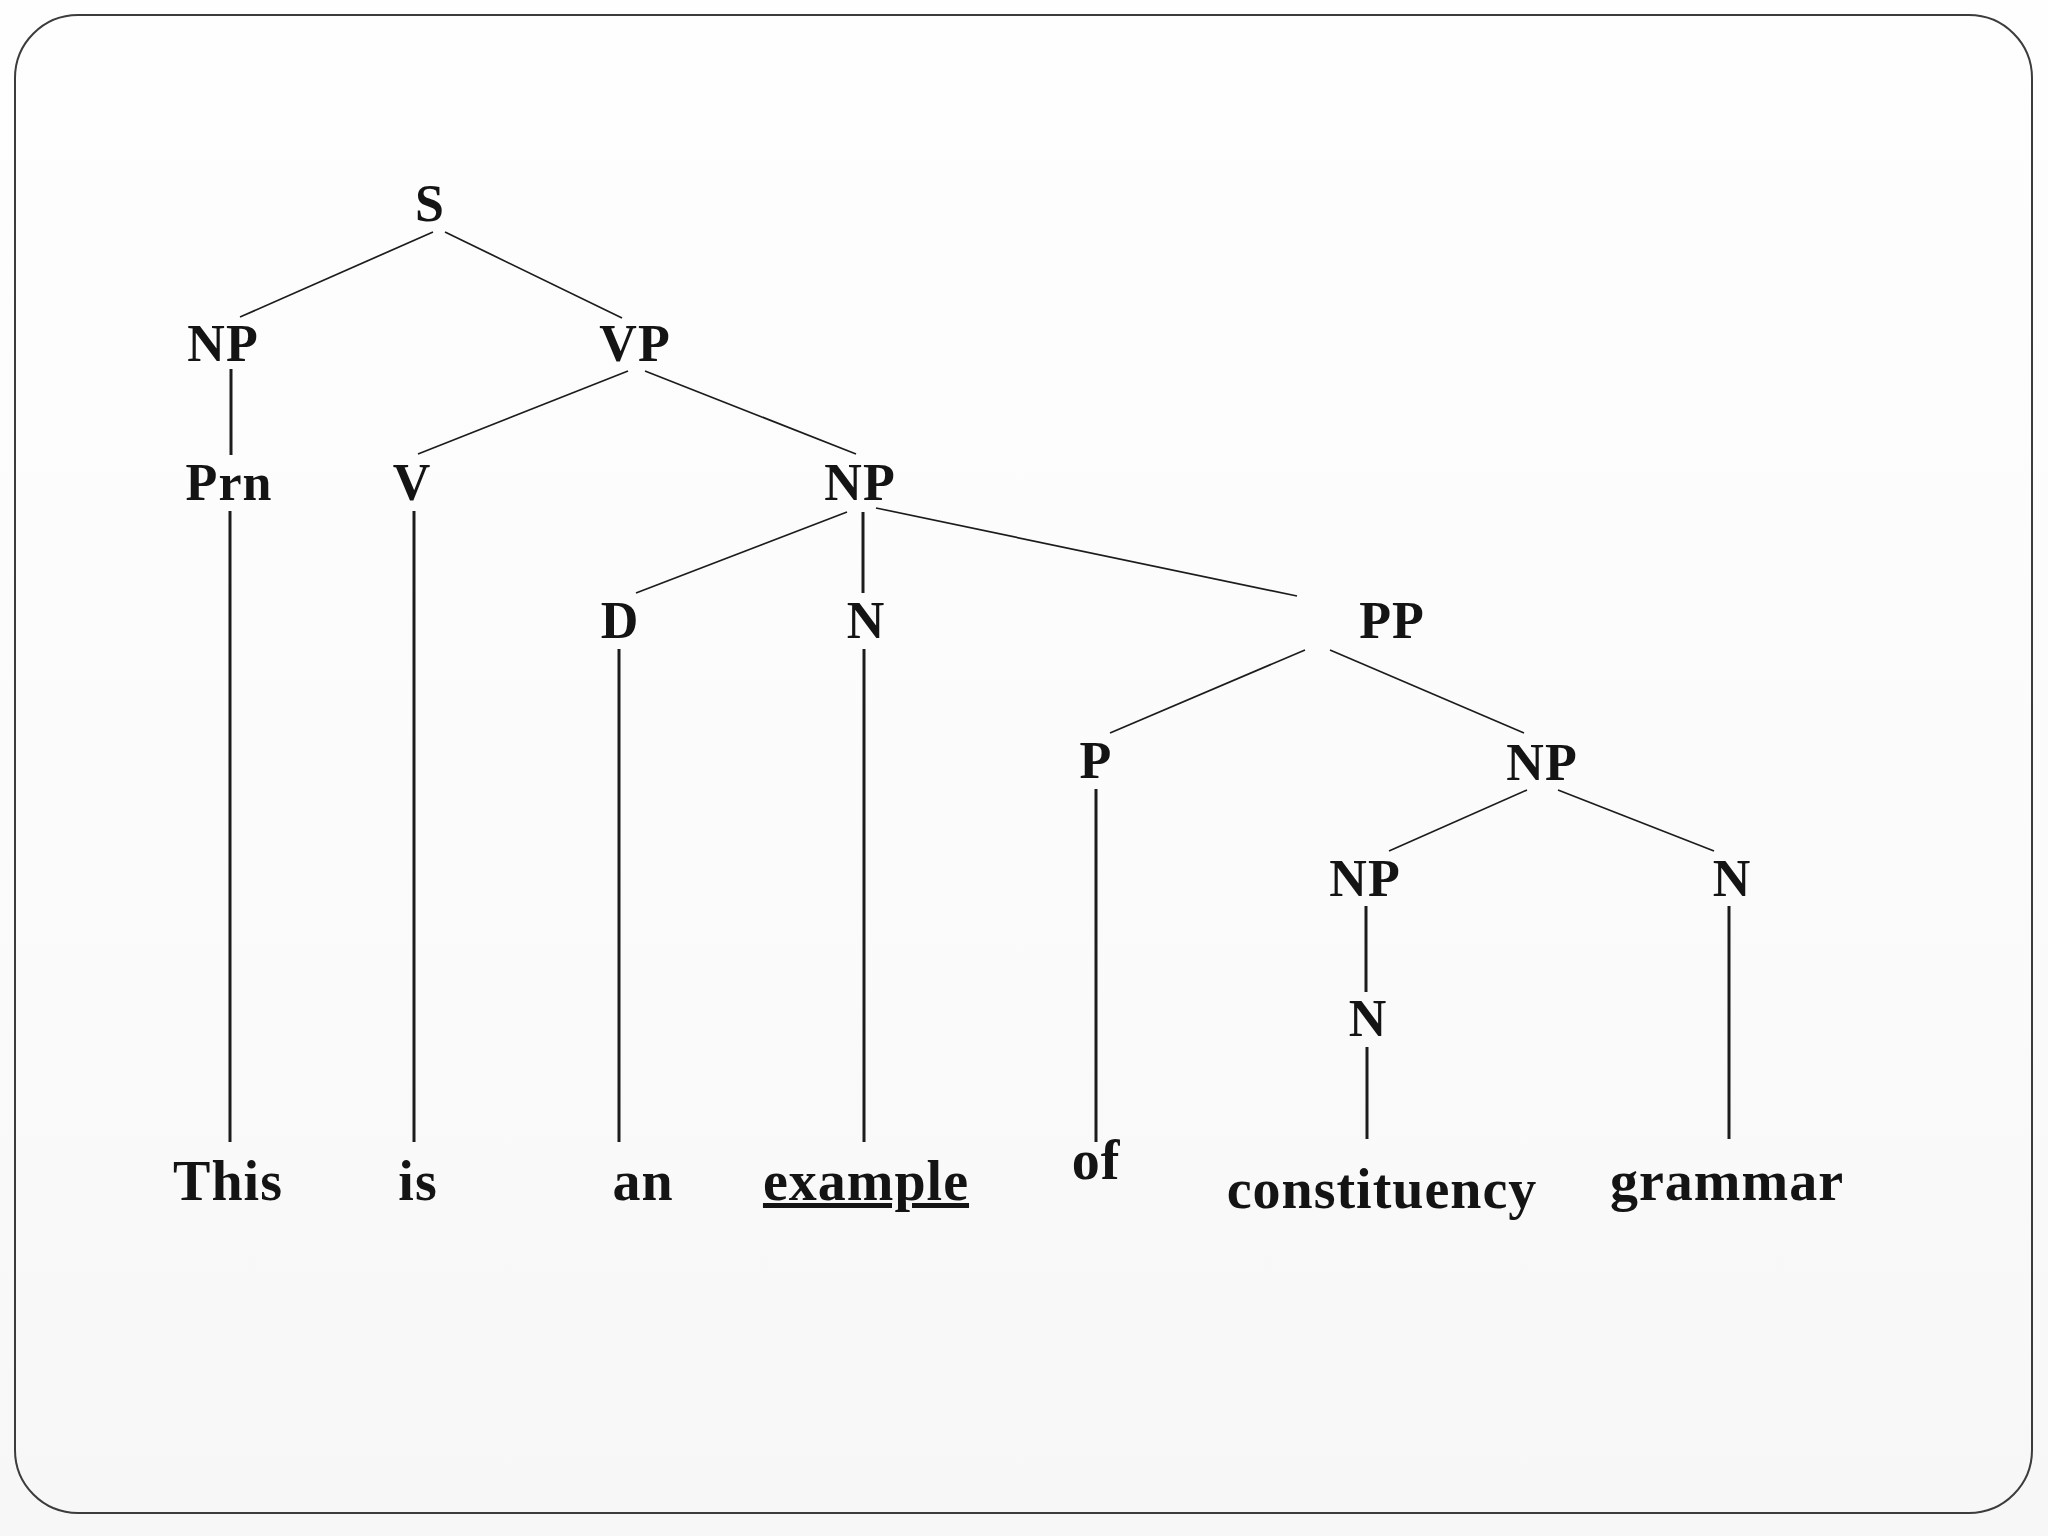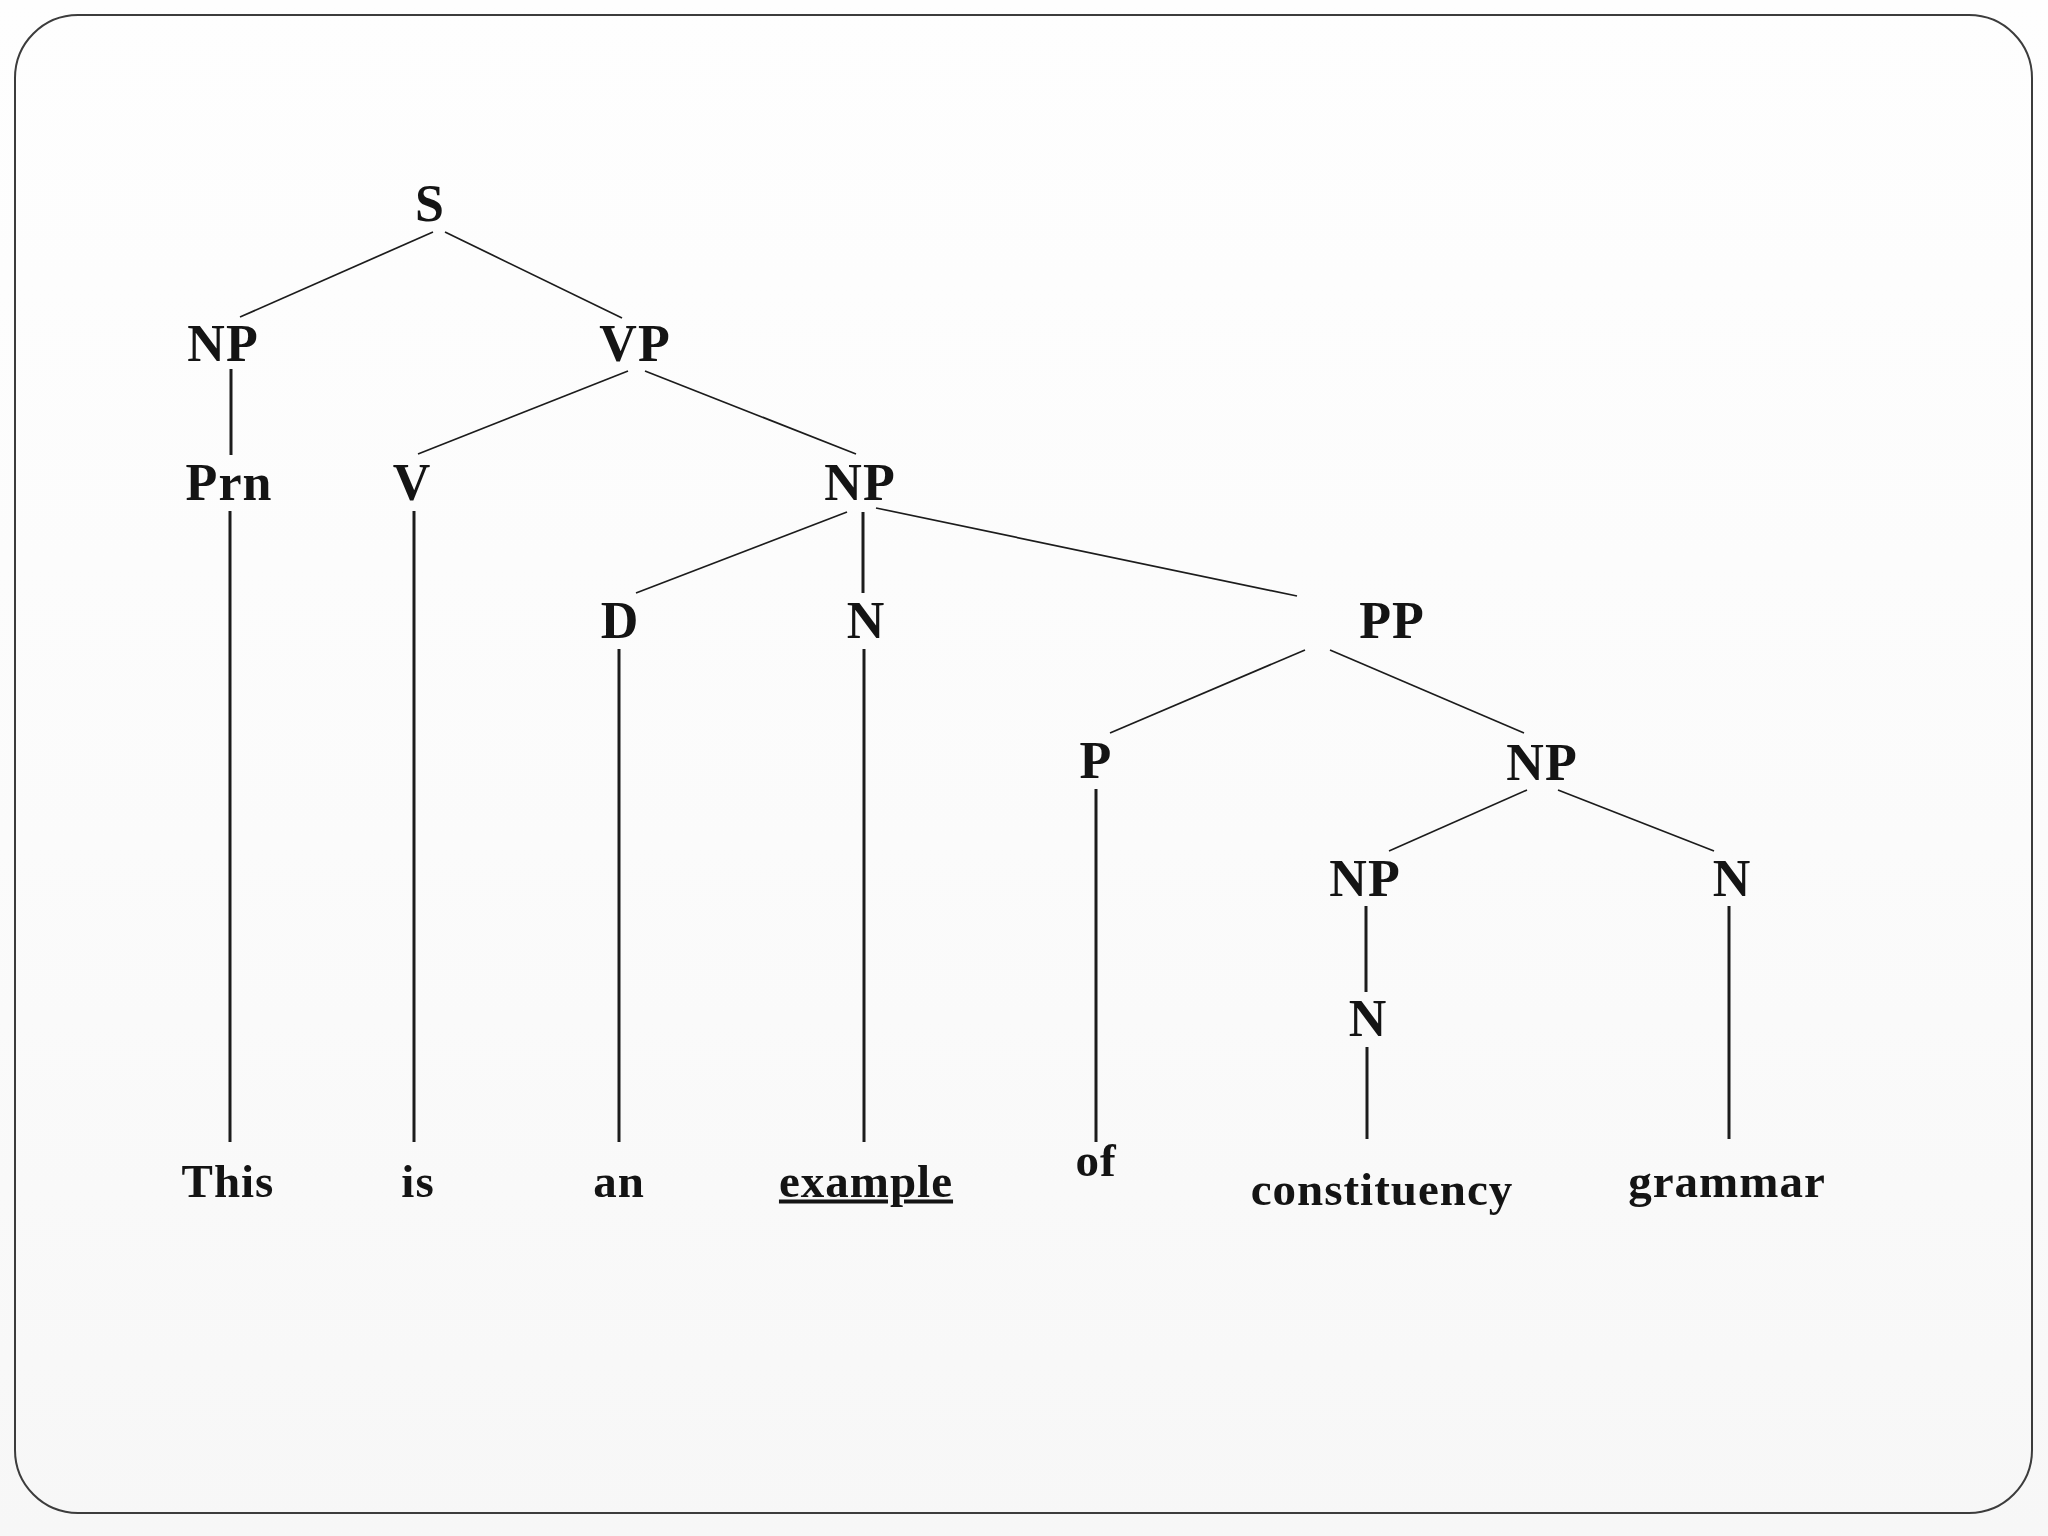--- a/index.html
+++ b/index.html
@@ -42,21 +42,21 @@
   .node, .word {
     position: absolute;
     transform: translate(-50%, -50%);
     color: #141414;
     font-weight: bold;
     white-space: nowrap;
     line-height: 1;
     letter-spacing: 1px;
   }
   .node { font-size: 52px; }
-  .word { font-size: 47px; }
+  .word { font-size: 56px; }
 </style>
 </head>
 <body>
 
 <div class="canvas">
 
   <div class="slide-border"></div>
 
   <svg class="edges" viewBox="0 0 2048 1536" aria-hidden="true">
 
@@ -101,19 +101,19 @@
   <div class="node" style="left:866px;  top:621px;">N</div>
   <div class="node" style="left:1392px; top:621px;">PP</div>
   <div class="node" style="left:1096px; top:761px;">P</div>
   <div class="node" style="left:1542px; top:763px;">NP</div>
   <div class="node" style="left:1365px; top:879px;">NP</div>
   <div class="node" style="left:1732px; top:879px;">N</div>
   <div class="node" style="left:1368px; top:1019px;">N</div>
 
   <div class="word" style="left:228px;  top:1181px;">This</div>
   <div class="word" style="left:418px;  top:1181px;">is</div>
-  <div class="word" style="left:619px;  top:1181px;">an</div>
+  <div class="word" style="left:643px;  top:1181px;">an</div>
   <div class="word" style="left:866px;  top:1181px;text-decoration:underline;">example</div>
   <div class="word" style="left:1096px; top:1160px;">of</div>
   <div class="word" style="left:1382px; top:1189px;">constituency</div>
   <div class="word" style="left:1727px; top:1181px;">grammar</div>
 
 </div>
 
 </body></html>

